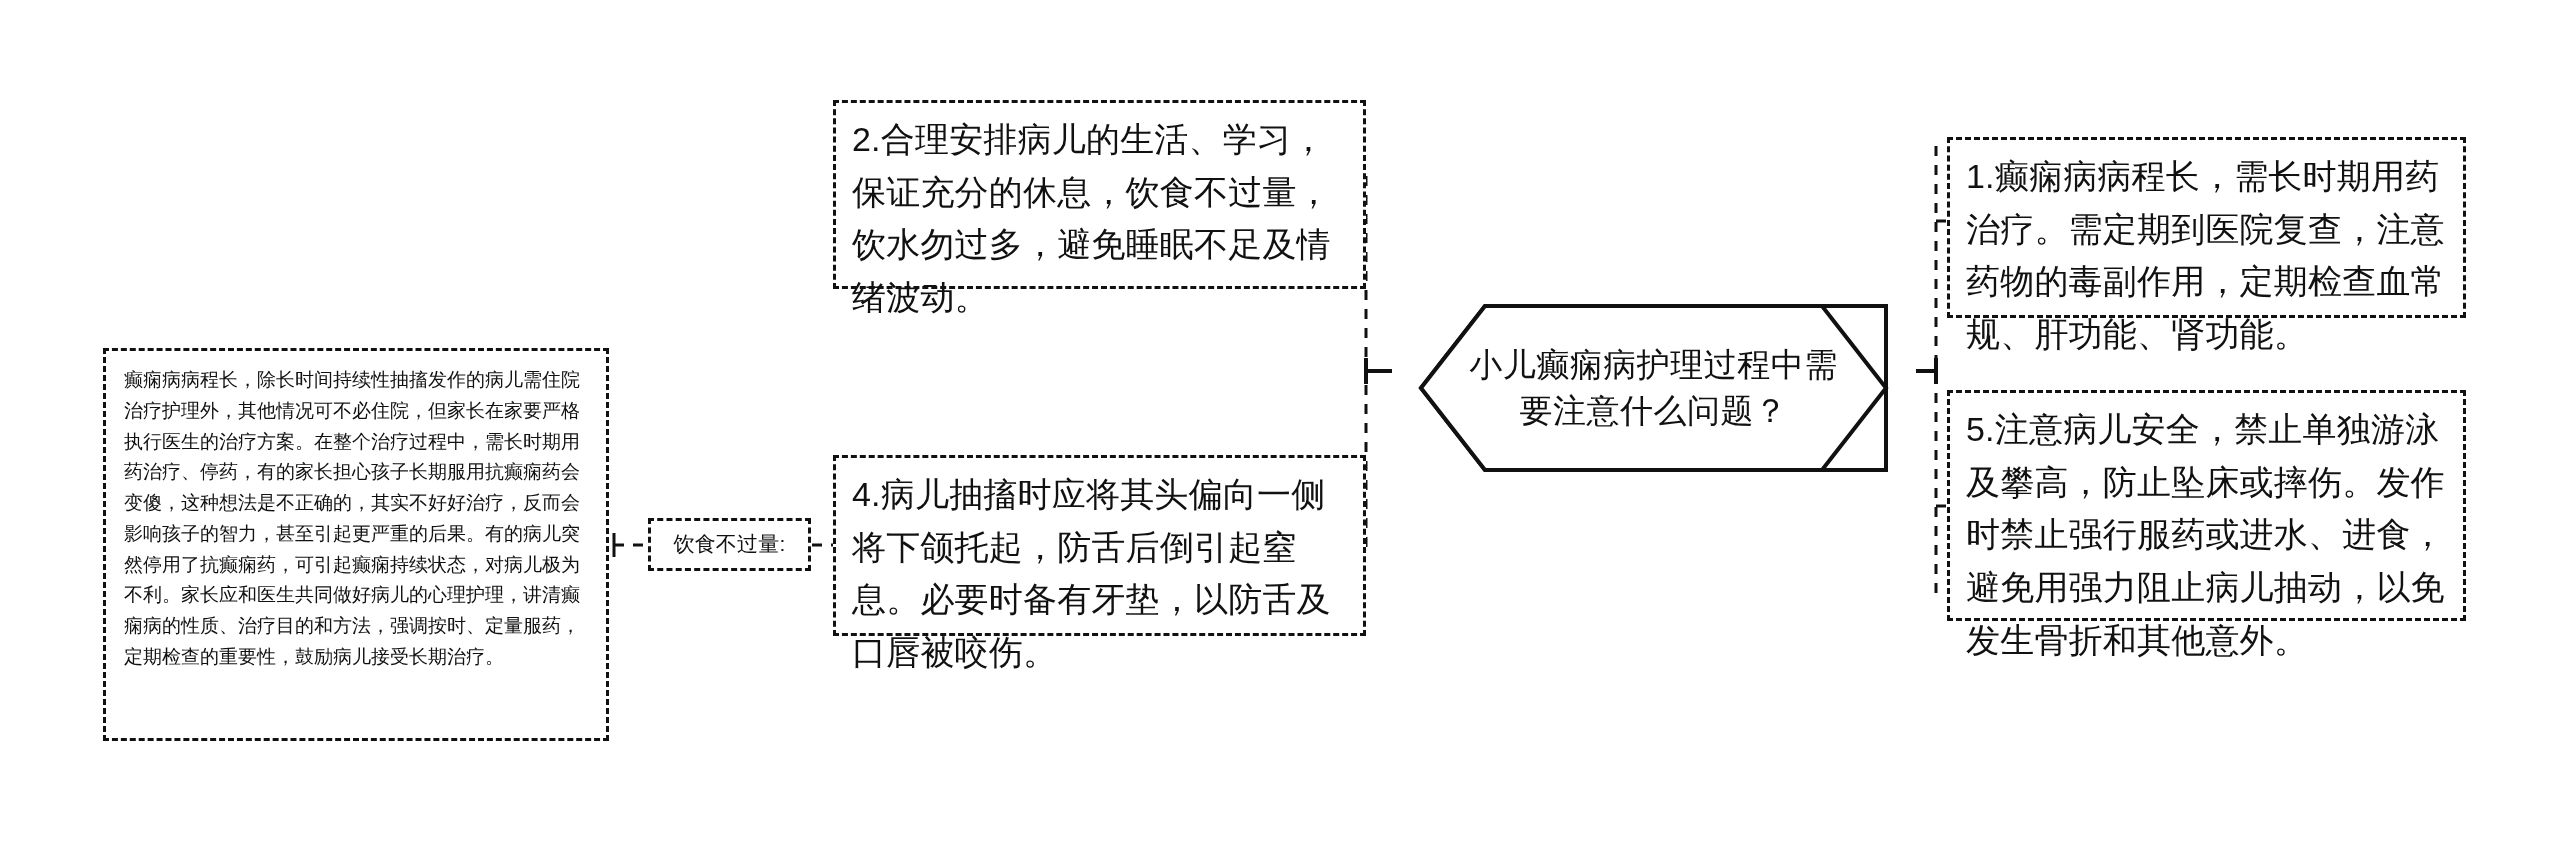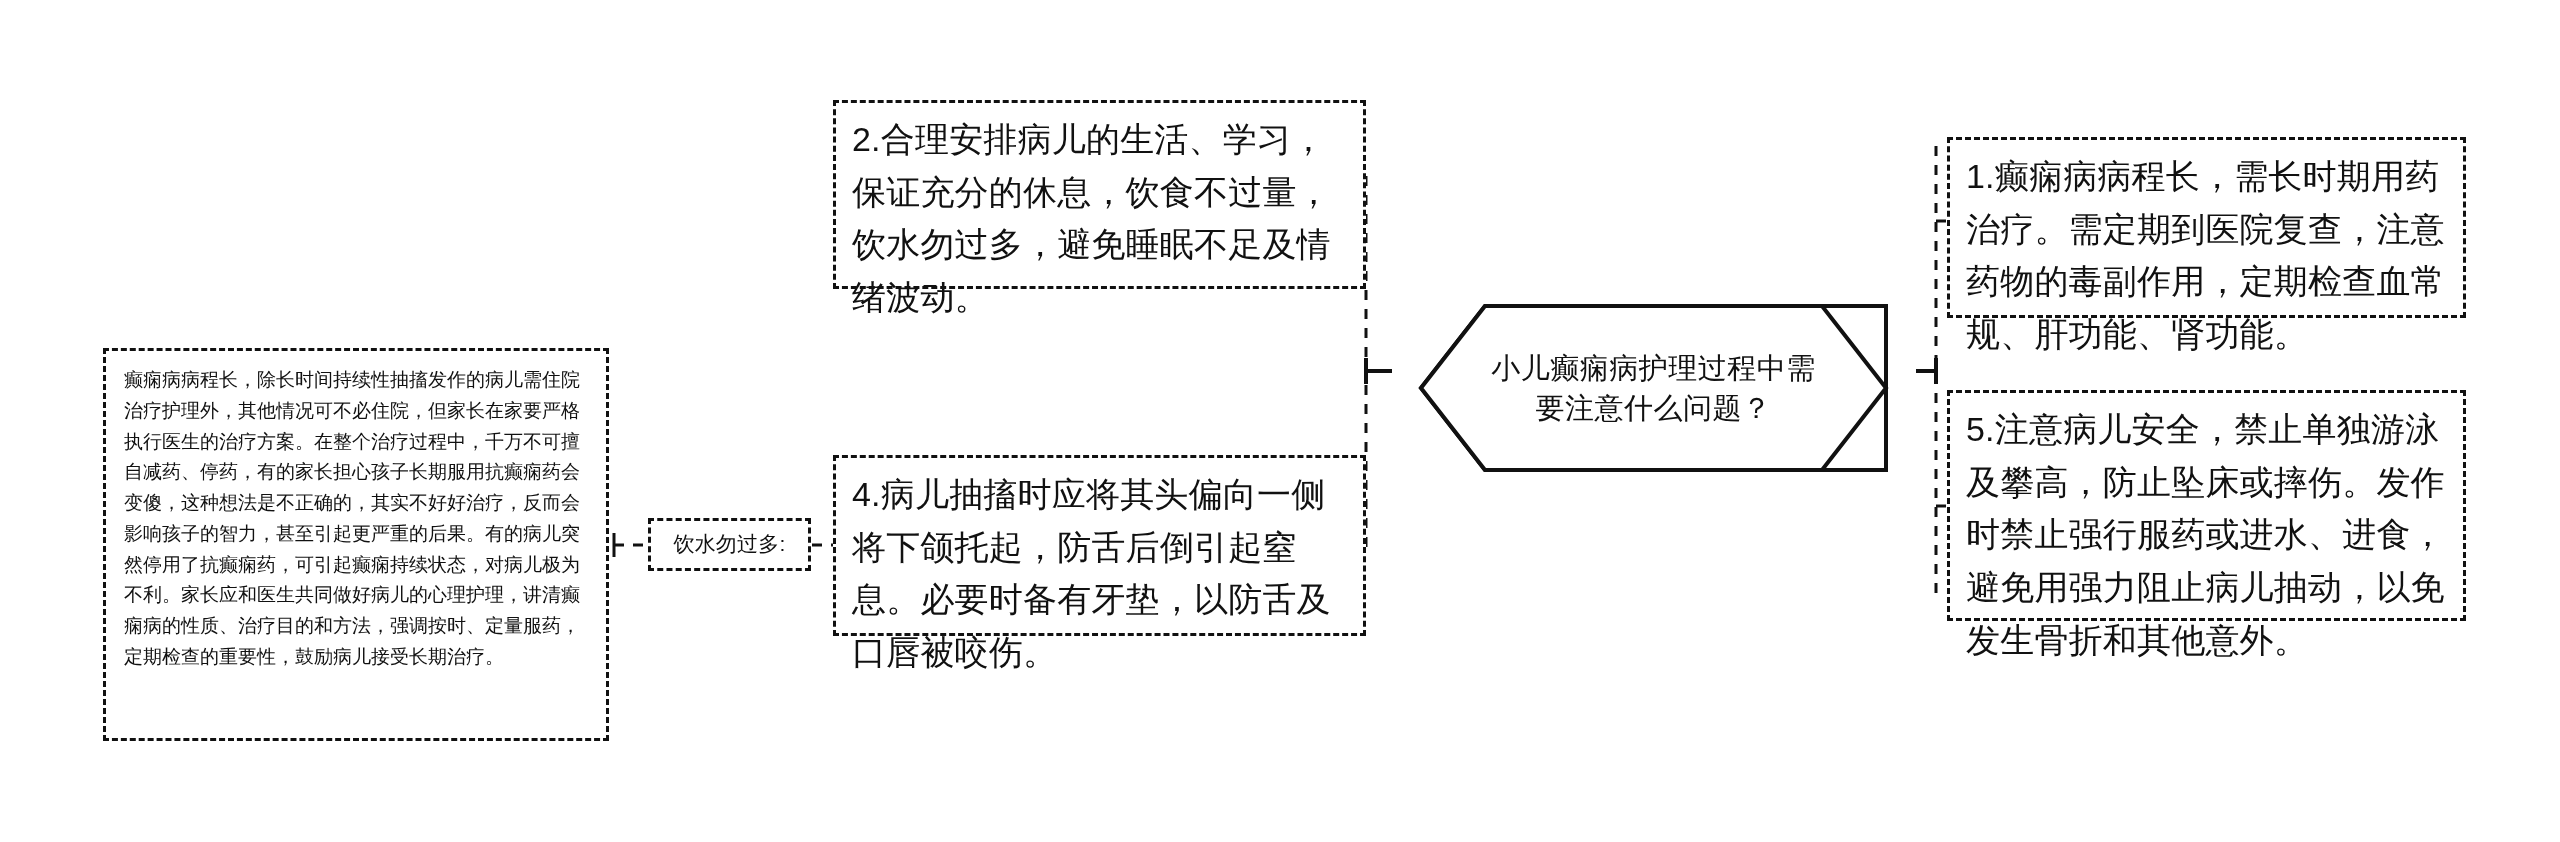--- a/index.html
+++ b/index.html
@@ -83,21 +83,21 @@
     left: 0; top: 0;
   }
   #center-node .hex-label {
     position: absolute;
     left: 0; top: 0;
     width: 553px; height: 176px;
     display: flex;
     flex-direction: column;
     align-items: center;
     justify-content: center;
-    font-size: 29px;
+    font-size: 33px;
     line-height: 1.38;
     color: #111111;
     text-align: center;
     letter-spacing: 0.5px;
   }
 
   
   #connectors {
     position: absolute;
     left: 0; top: 0;
@@ -139,23 +139,23 @@
       <polygon points="44,88 108,6 509,6 509,170 108,170" fill="#ffffff" stroke="#111111" stroke-width="4" stroke-linejoin="miter"></polygon>
       <polyline points="509,6 545,6" fill="none" stroke="#ffffff" stroke-width="0"></polyline>
       <polygon points="44,88 108,6 445,6 509,88 445,170 108,170" fill="#ffffff" stroke="#111111" stroke-width="4" stroke-linejoin="miter"></polygon>
     </svg>
     <div class="hex-label">
       <span>小儿癫痫病护理过程中需</span>
       <span>要注意什么问题？</span>
     </div>
   </div>
 
-  <div class="note note-sm" id="note-left">癫痫病病程长，除长时间持续性抽搐发作的病儿需住院治疗护理外，其他情况可不必住院，但家长在家要严格执行医生的治疗方案。在整个治疗过程中，千万不可擅自减药、停药，有的家长担心孩子长期服用抗癫痫药会变傻，这种想法是不正确的，其实不好好治疗，反而会影响孩子的智力，甚至引起更严重的后果。有的病儿突然停用了抗癫痫药，可引起癫痫持续状态，对病儿极为不利。家长应和医生共同做好病儿的心理护理，讲清癫痫病的性质、治疗目的和方法，强调按时、定量服药，定期检查的重要性，鼓励病儿接受长期治疗。</div>
+  <div class="note note-sm" id="note-left">癫痫病病程长，除长时间持续性抽搐发作的病儿需住院治疗护理外，其他情况可不必住院，但家长在家要严格执行医生的治疗方案。在整个治疗过程中，需长时期用药治疗、停药，有的家长担心孩子长期服用抗癫痫药会变傻，这种想法是不正确的，其实不好好治疗，反而会影响孩子的智力，甚至引起更严重的后果。有的病儿突然停用了抗癫痫药，可引起癫痫持续状态，对病儿极为不利。家长应和医生共同做好病儿的心理护理，讲清癫痫病的性质、治疗目的和方法，强调按时、定量服药，定期检查的重要性，鼓励病儿接受长期治疗。</div>
 
-  <div class="note" id="note-section">饮水勿过多:</div>
+  <div class="note" id="note-section">饮食不过量:</div>
 
   <div class="note note-lg" id="note-2">2.合理安排病儿的生活、学习，保证充分的休息，饮食不过量，饮水勿过多，避免睡眠不足及情绪波动。</div>
 
   <div class="note note-lg" id="note-4">4.病儿抽搐时应将其头偏向一侧将下颌托起，防舌后倒引起窒息。必要时备有牙垫，以防舌及口唇被咬伤。</div>
 
   <div class="note note-lg" id="note-1">1.癫痫病病程长，需长时期用药治疗。需定期到医院复查，注意药物的毒副作用，定期检查血常规、肝功能、肾功能。</div>
 
   <div class="note note-lg" id="note-3">5.注意病儿安全，禁止单独游泳及攀高，防止坠床或摔伤。发作时禁止强行服药或进水、进食，避免用强力阻止病儿抽动，以免发生骨折和其他意外。</div>
 
 </div>

